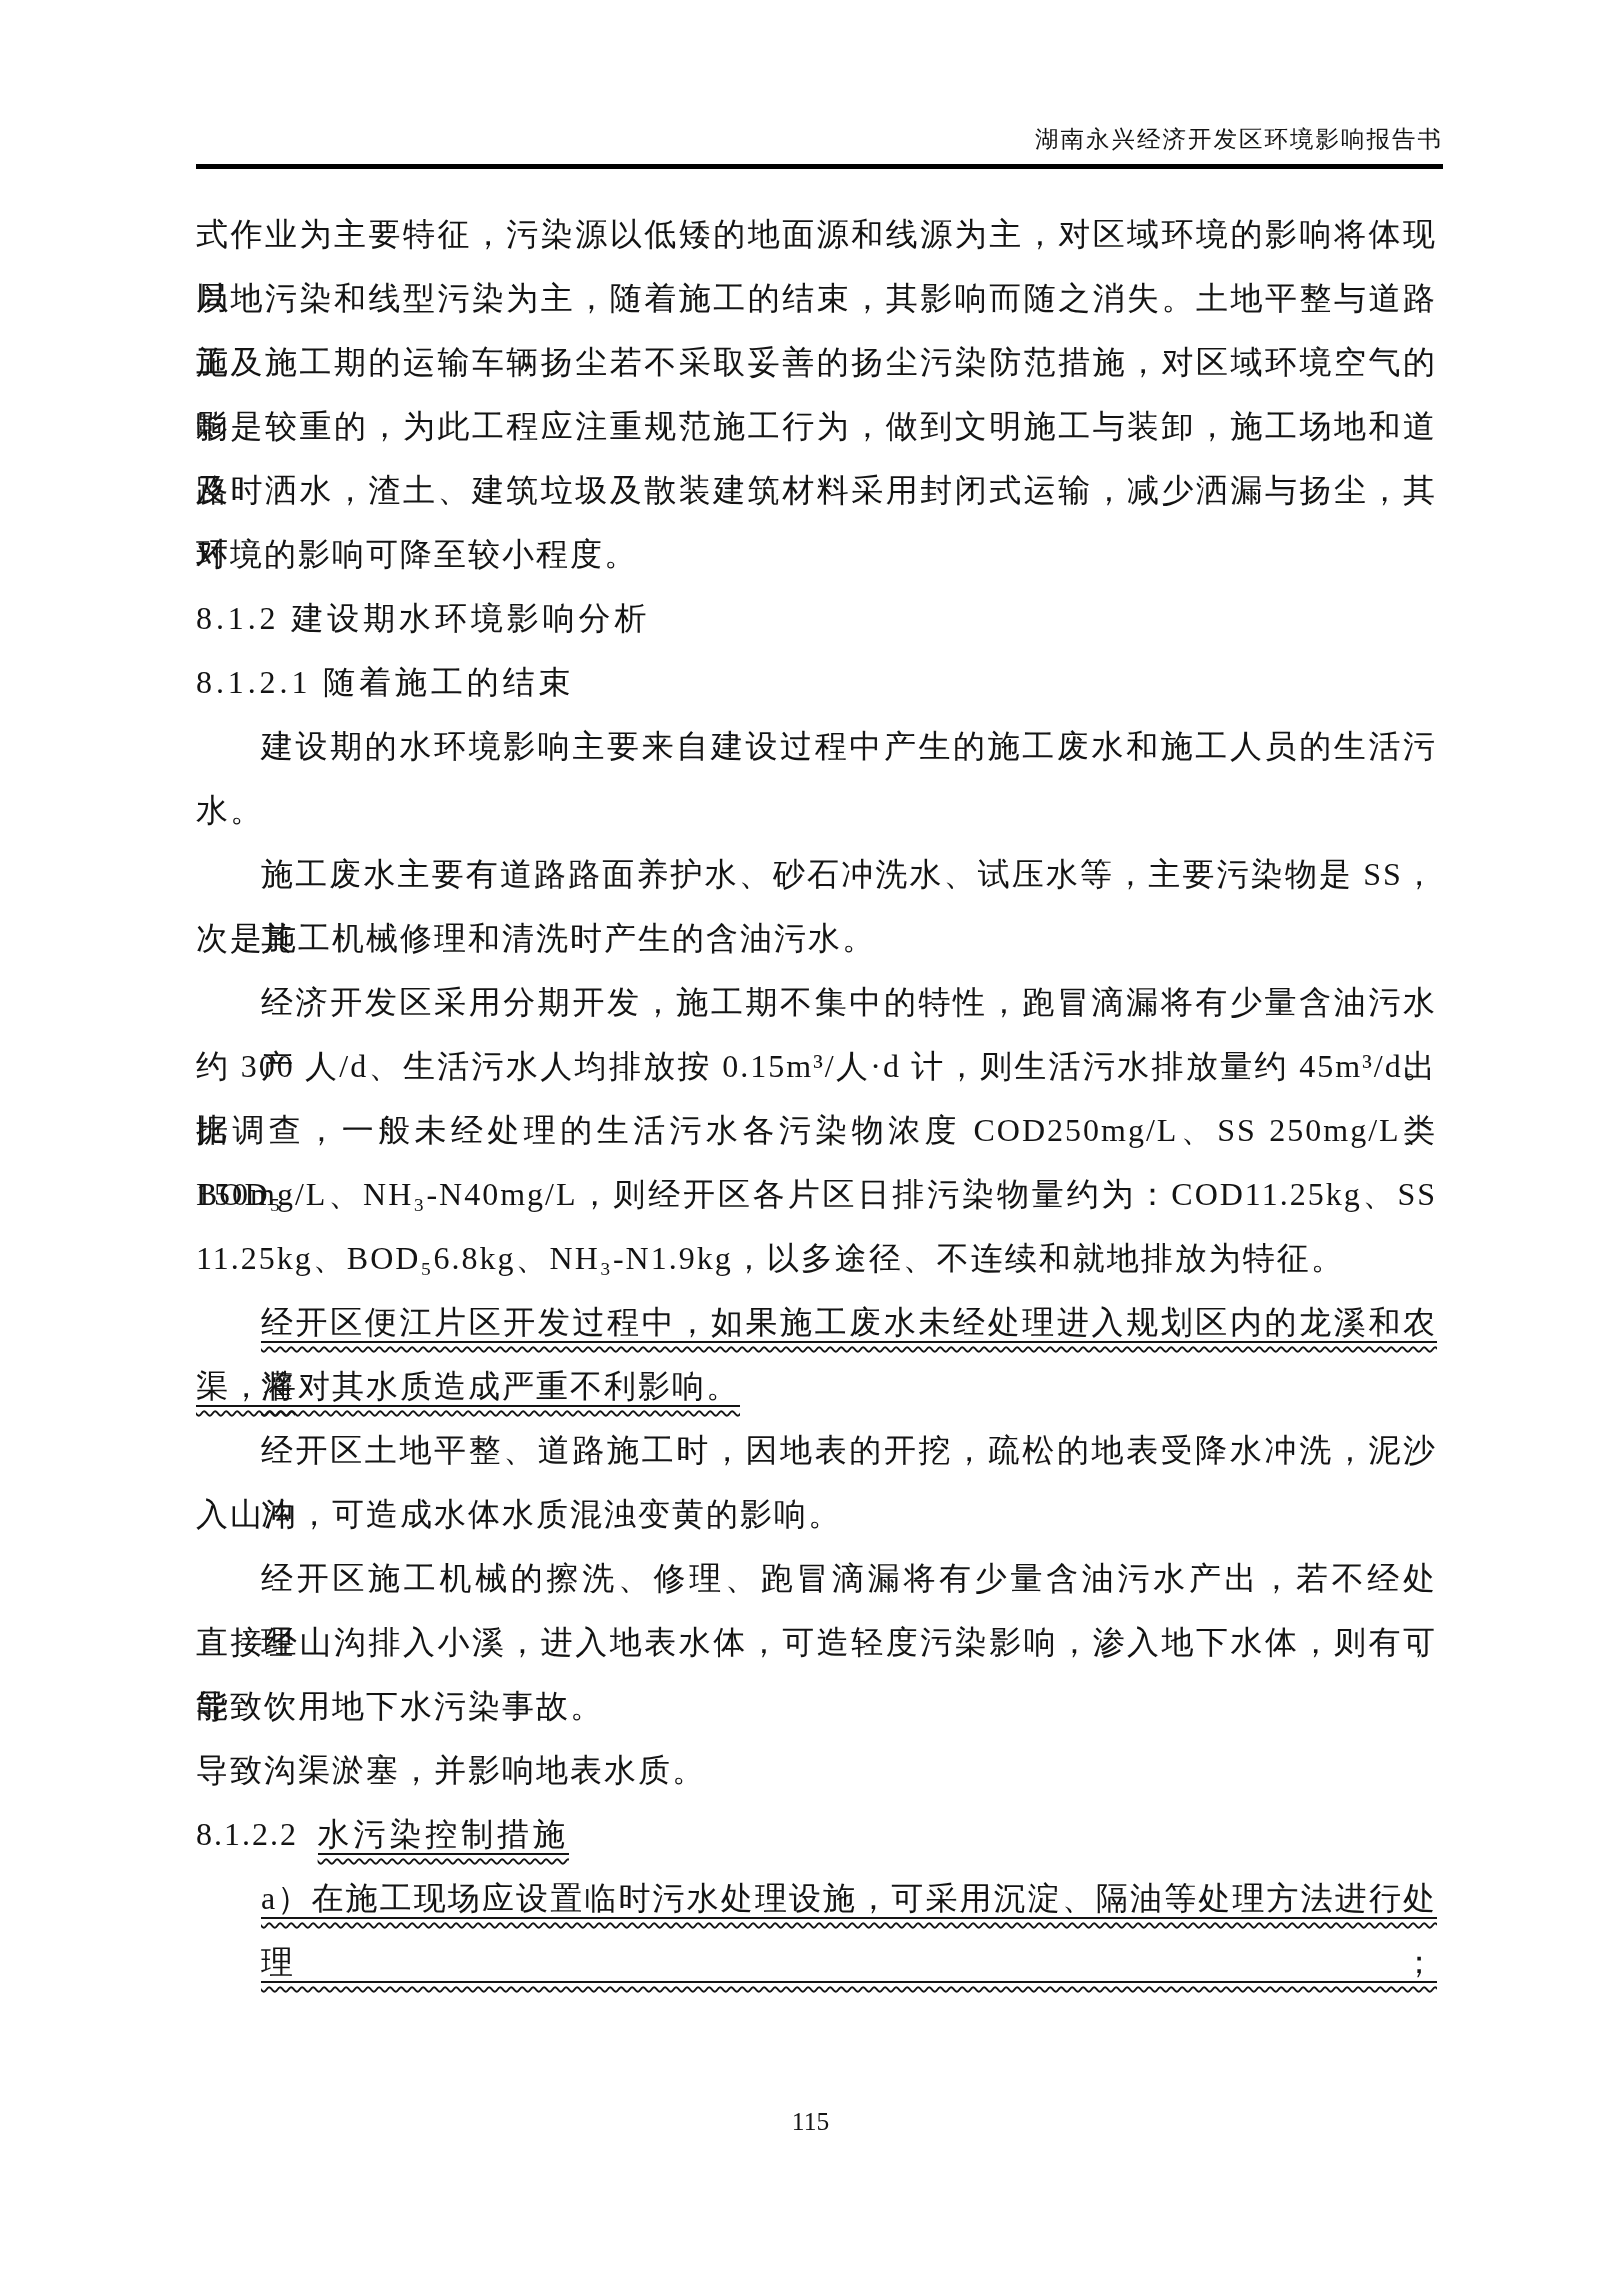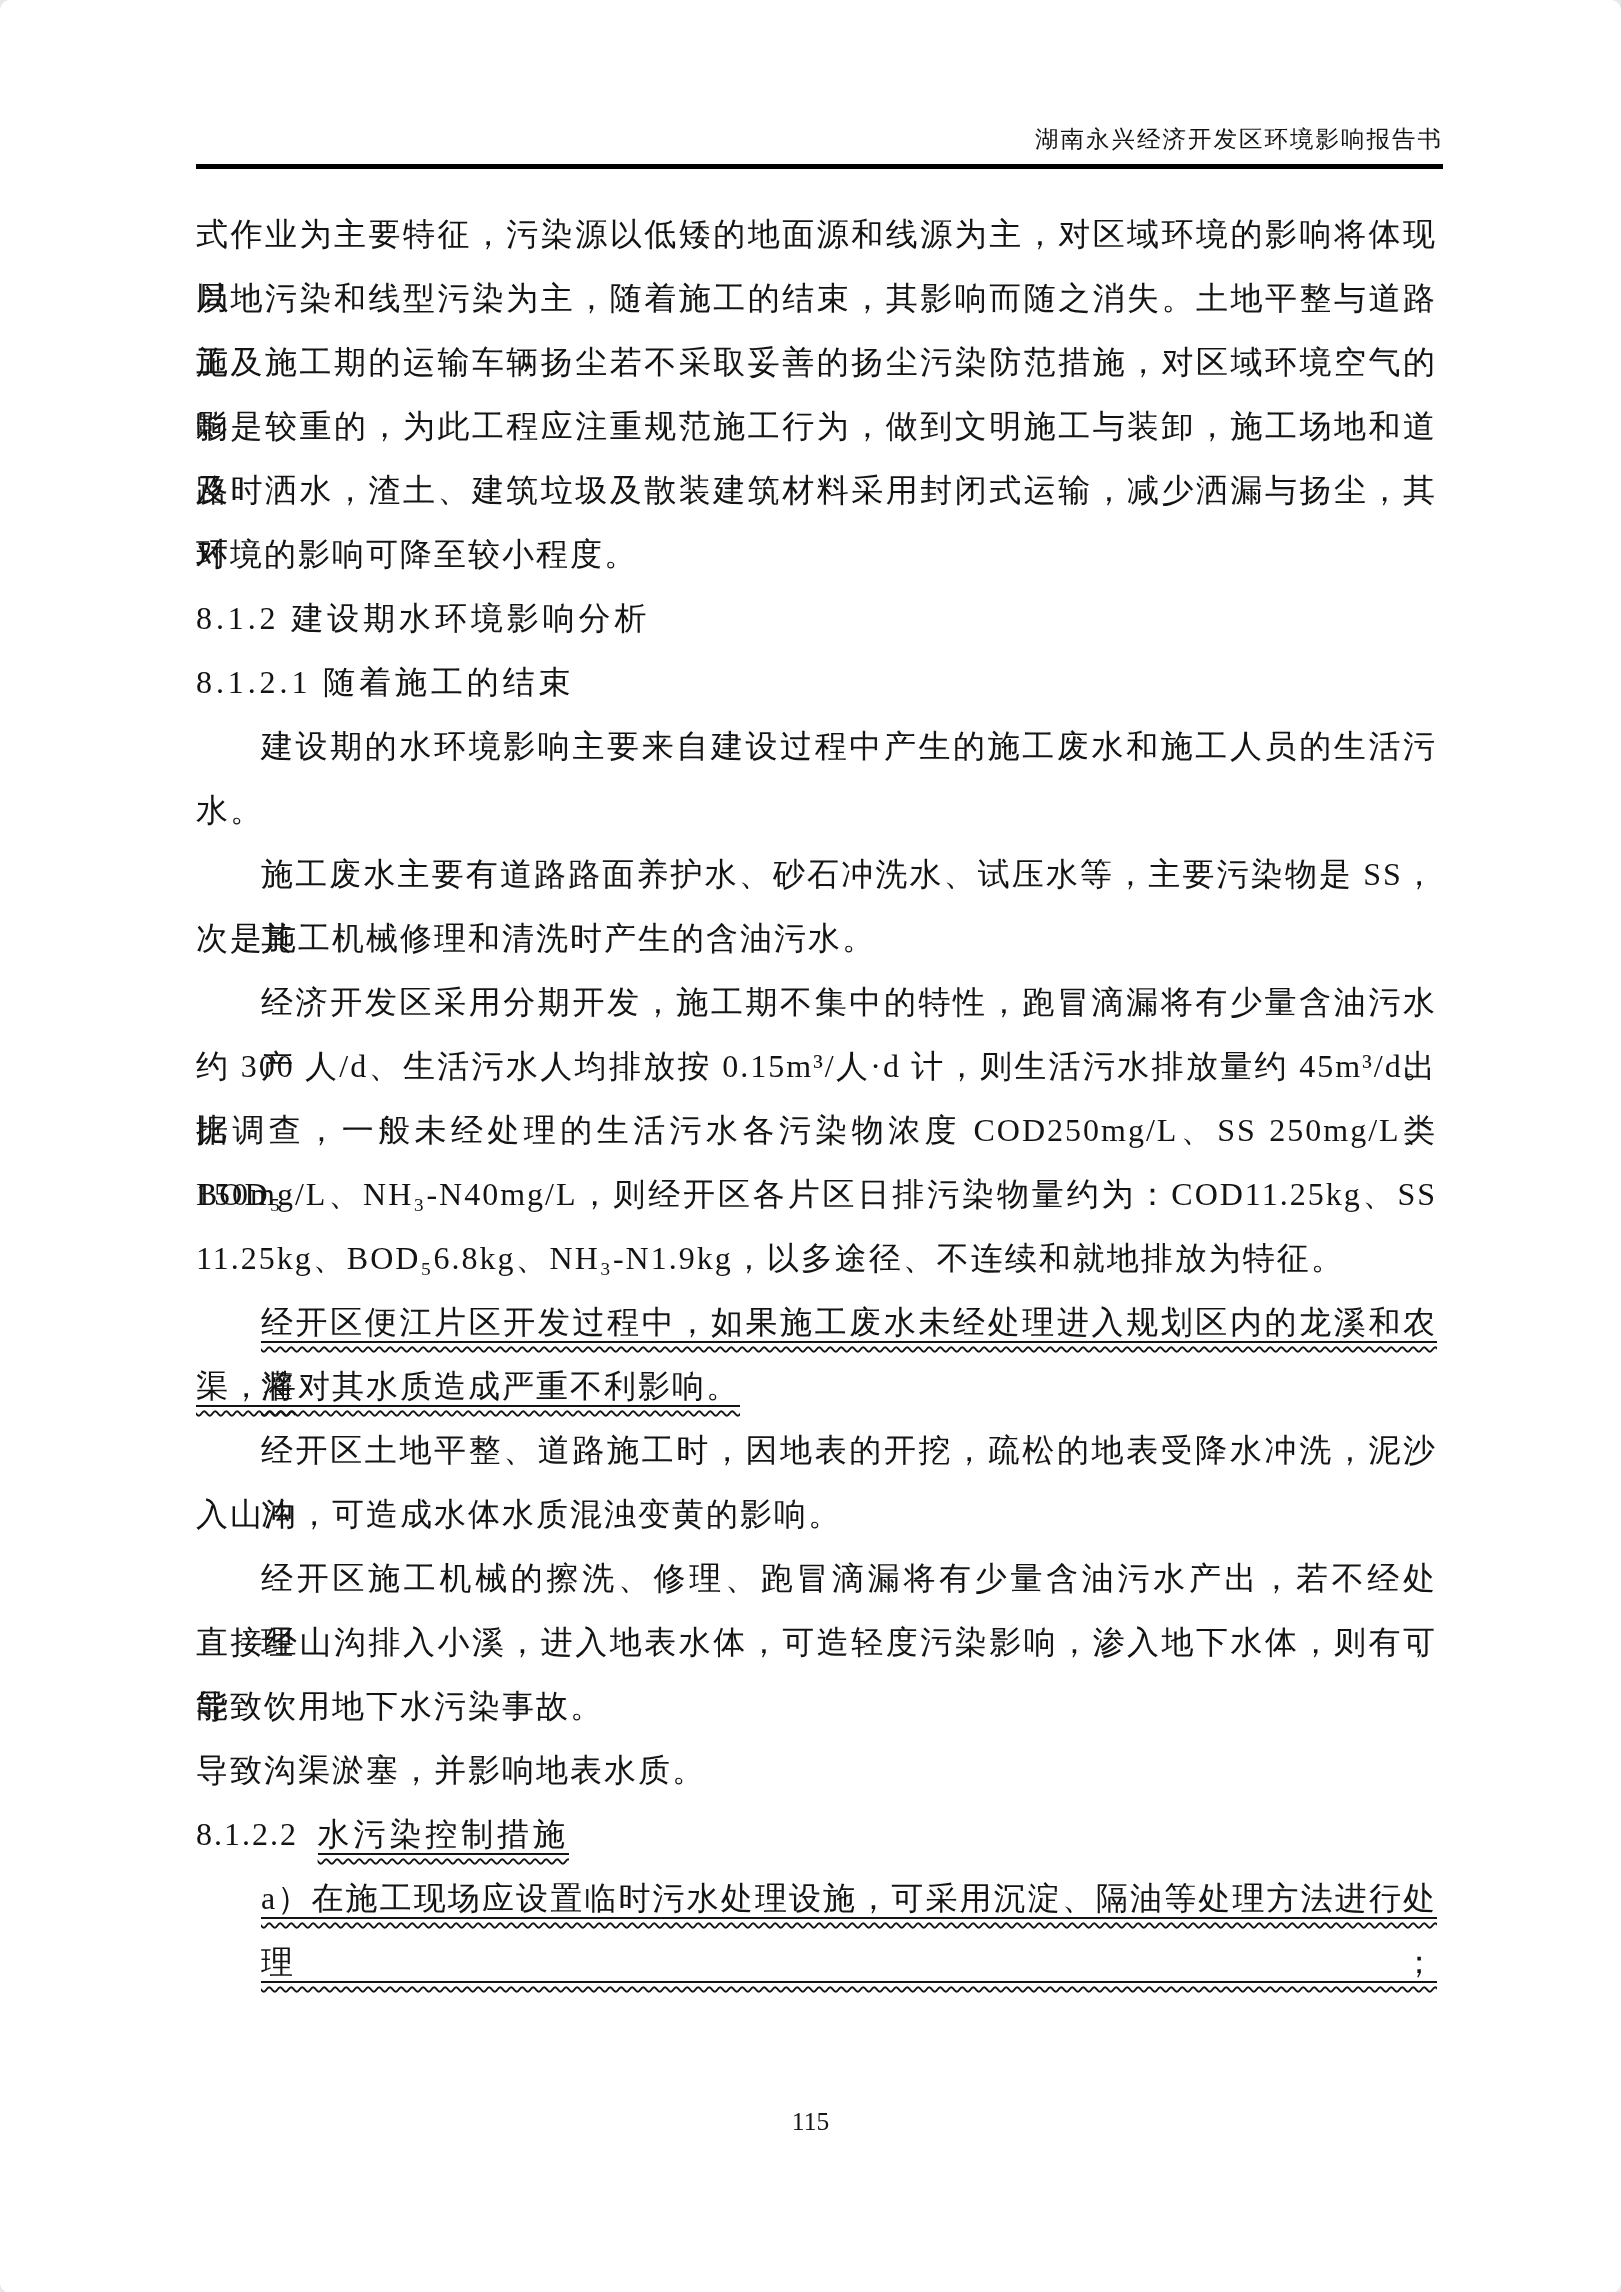--- a/index.html
+++ b/index.html
@@ -4,21 +4,20 @@
 <style>
   html,body { margin:0; padding:0; background:#e8e8e8; }
   .page {
     position:relative;
     width:1621px; height:2293px;
     margin:0 auto;
     background:#ffffff;
     font-family:"Liberation Serif","DejaVu Serif",serif;
     color:#141414;
     overflow:hidden;
-    border-radius:10px;
   }
   .header-title {
     position:absolute; top:123px; left:196px; width:1247px;
     text-align:right; font-size:23.5px; letter-spacing:2px;
     line-height:33px; white-space:nowrap;
   }
   .header-rule {
     position:absolute; top:164px; left:196px; width:1247px; height:4.9px;
     background:#000000;
   }

